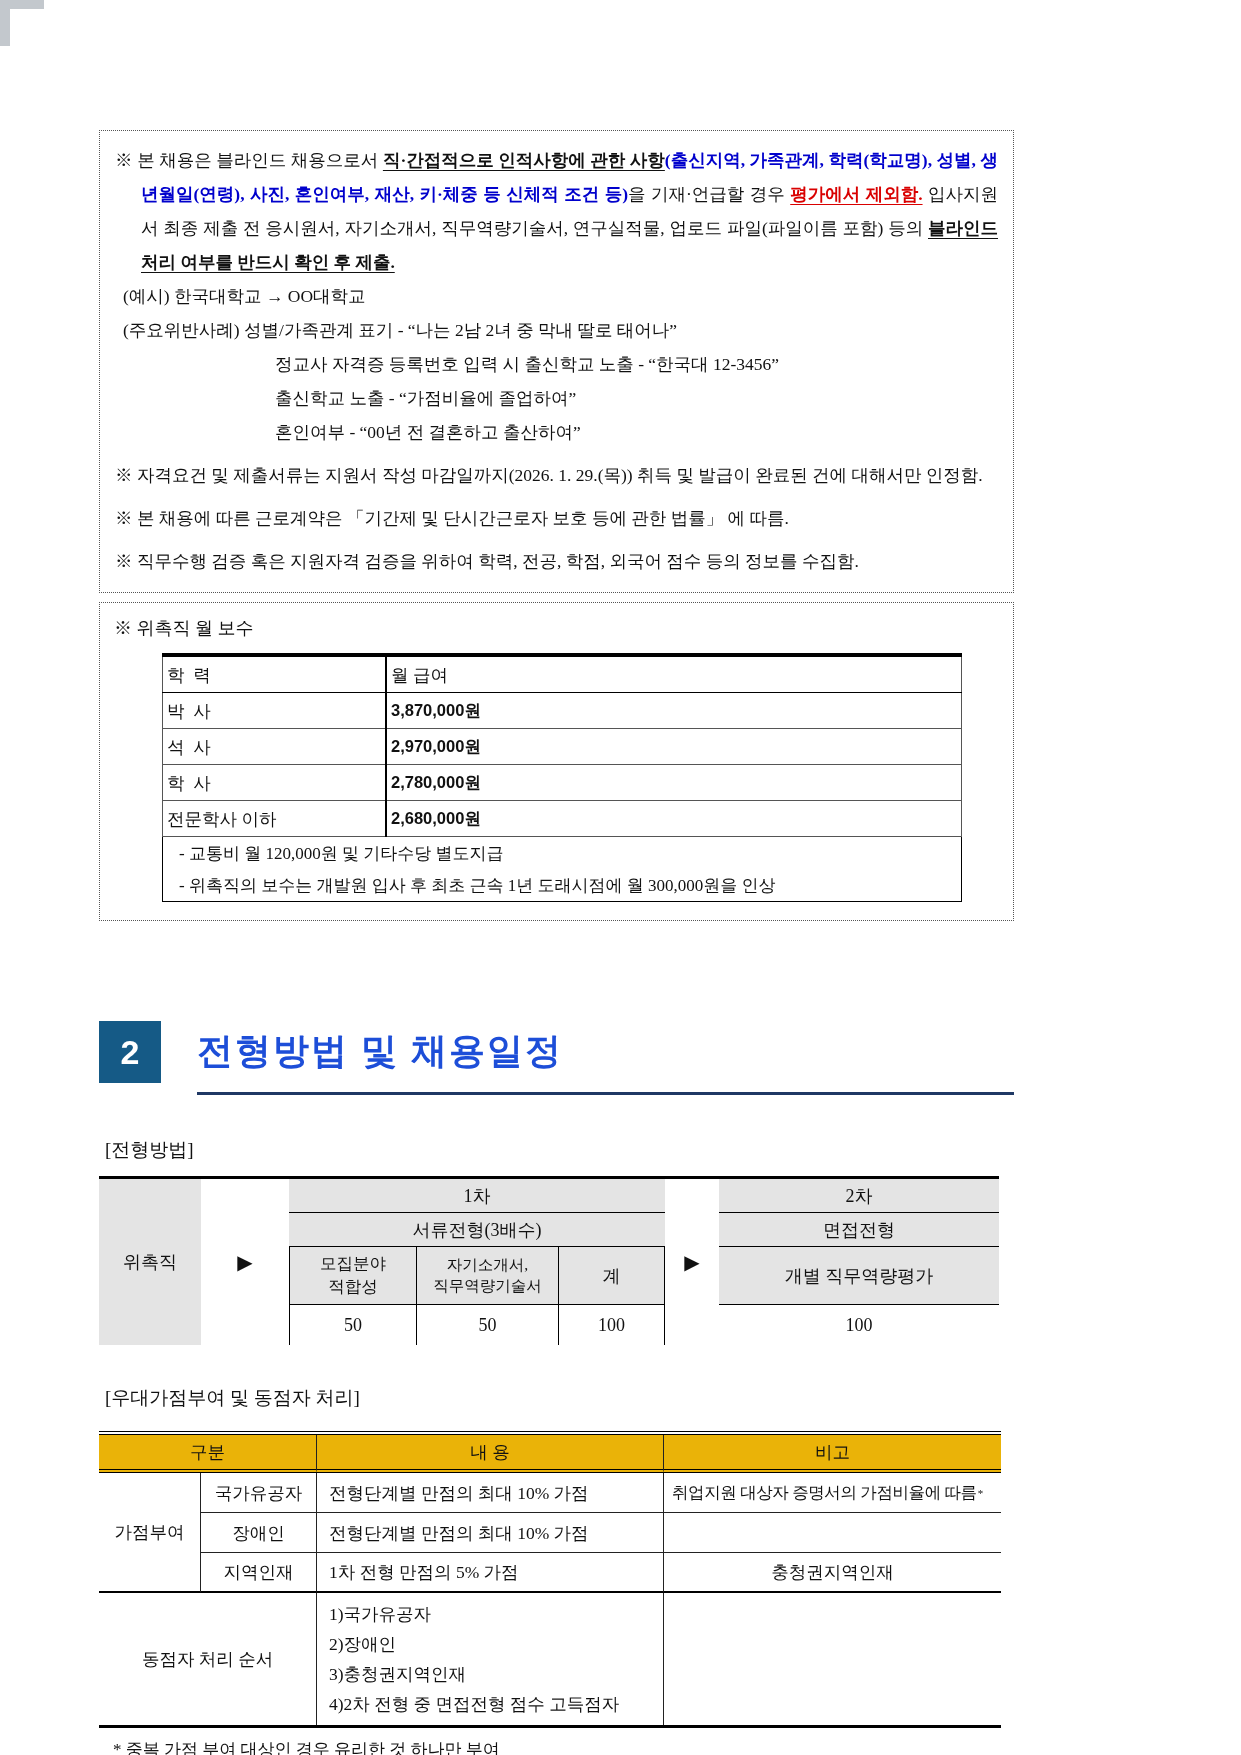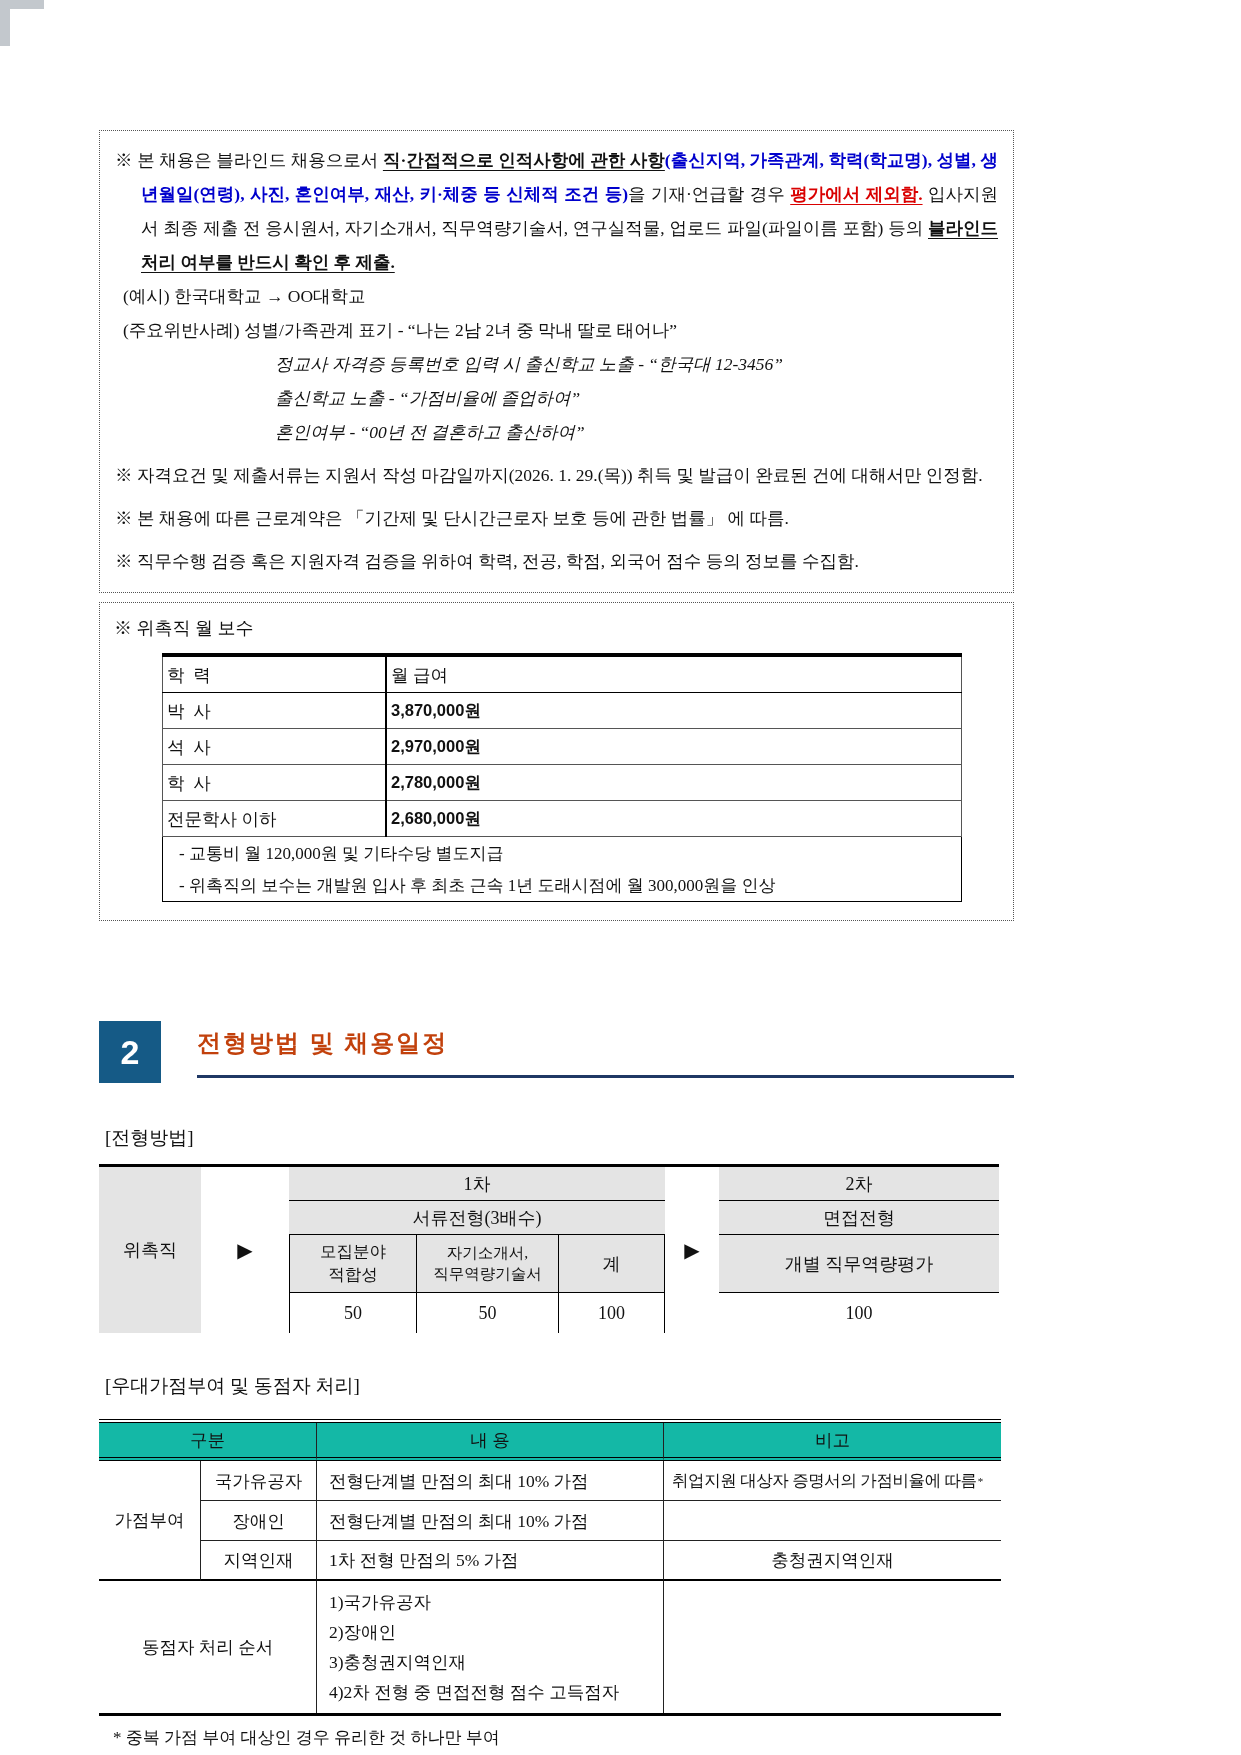--- a/index.html
+++ b/index.html
@@ -13,21 +13,21 @@
   .page{position:absolute;left:99px;top:130px;width:915px;}
 
   
   .dotbox{border:1.5px dotted #555;background:#fff;}
   .box1{padding:12px 15px 14px 15px;}
   .box2{margin-top:9px;padding:10px 14px 18px 14px;}
 
   .para{margin:0;font-size:17.5px;line-height:34px;}
   .hang{padding-left:26px;text-indent:-26px;text-align:justify;}
   .indent1{padding-left:8px;}
-  .indent2{padding-left:160px;font-style:italic;}
+  .indent2{padding-left:160px;}
   .bullet{margin-top:9px;}
   .b{font-weight:bold;}
   .u{text-decoration:underline;text-underline-offset:4px;}
   .blue{color:#0000cc;}
   .red{color:#d90000;}
 
   
   .box-title{font-size:18px;line-height:30px;margin:0;}
   table.salary{
     border-collapse:collapse;margin:10px 0 0 48px;width:800px;
@@ -44,21 +44,21 @@
   
   .section-head{display:flex;align-items:flex-start;margin-top:100px;}
   .num-box{
     width:62px;height:62px;background:#155a86;color:#fff;flex:0 0 auto;
     display:flex;align-items:center;justify-content:center;
     font-family:"Liberation Sans","DejaVu Sans",sans-serif;font-weight:bold;font-size:34px;
   }
   .sec-title-wrap{flex:1;margin-left:36px;border-bottom:3px solid #1f3864;padding:6px 0 16px 0;}
   .sec-title{
     font-family:"Liberation Sans","DejaVu Sans",sans-serif;font-weight:bold;
-    font-size:24px;color:#c2410c;letter-spacing:2px;text-align:right;
+    font-size:36px;color:#1d4ed8;letter-spacing:2px;text-align:right;
   }
 
   .sub-label{font-size:19px;margin:42px 0 0 6px;}
   .sub-label2{font-size:19px;margin:40px 0 0 6px;}
 
   
   .mtable{
     display:grid;margin-top:13px;width:900px;
     grid-template-columns:102px 88px 128px 142px 106px 54px 280px;
     grid-template-rows:34px 34px 58px 40px;
@@ -85,21 +85,21 @@
 
   
   .btable{
     display:grid;margin-top:20px;width:902px;
     grid-template-columns:102px 115px 348px 337px;
     grid-template-rows:38px 40px 40px 40px auto;
     border-top:4px double #000;border-bottom:3px solid #000;
     font-size:17.5px;
   }
   .btable>div{display:flex;align-items:center;}
-  .bh{background:#14b8a6;justify-content:center;border-bottom:4px double #000;white-space:pre-wrap;}
+  .bh{background:#eab308;justify-content:center;border-bottom:4px double #000;white-space:pre-wrap;}
   .bh-gubun{grid-area:1/1/2/3;}
   .bh-content{grid-area:1/3/2/4;}
   .bh-note{grid-area:1/4/2/5;}
   .bc-group{grid-area:2/1/5/2;justify-content:center;border-right:1.5px solid #222;border-bottom:2px solid #000;}
   .vline{border-left:1.5px solid #222;border-right:1.5px solid #222;}
   .cat{justify-content:center;}
   .cnt{padding-left:12px;}
   .nt{padding-left:8px;}
   .r1{border-bottom:1.5px solid #222;}
   .r2{border-bottom:1.5px solid #222;}

